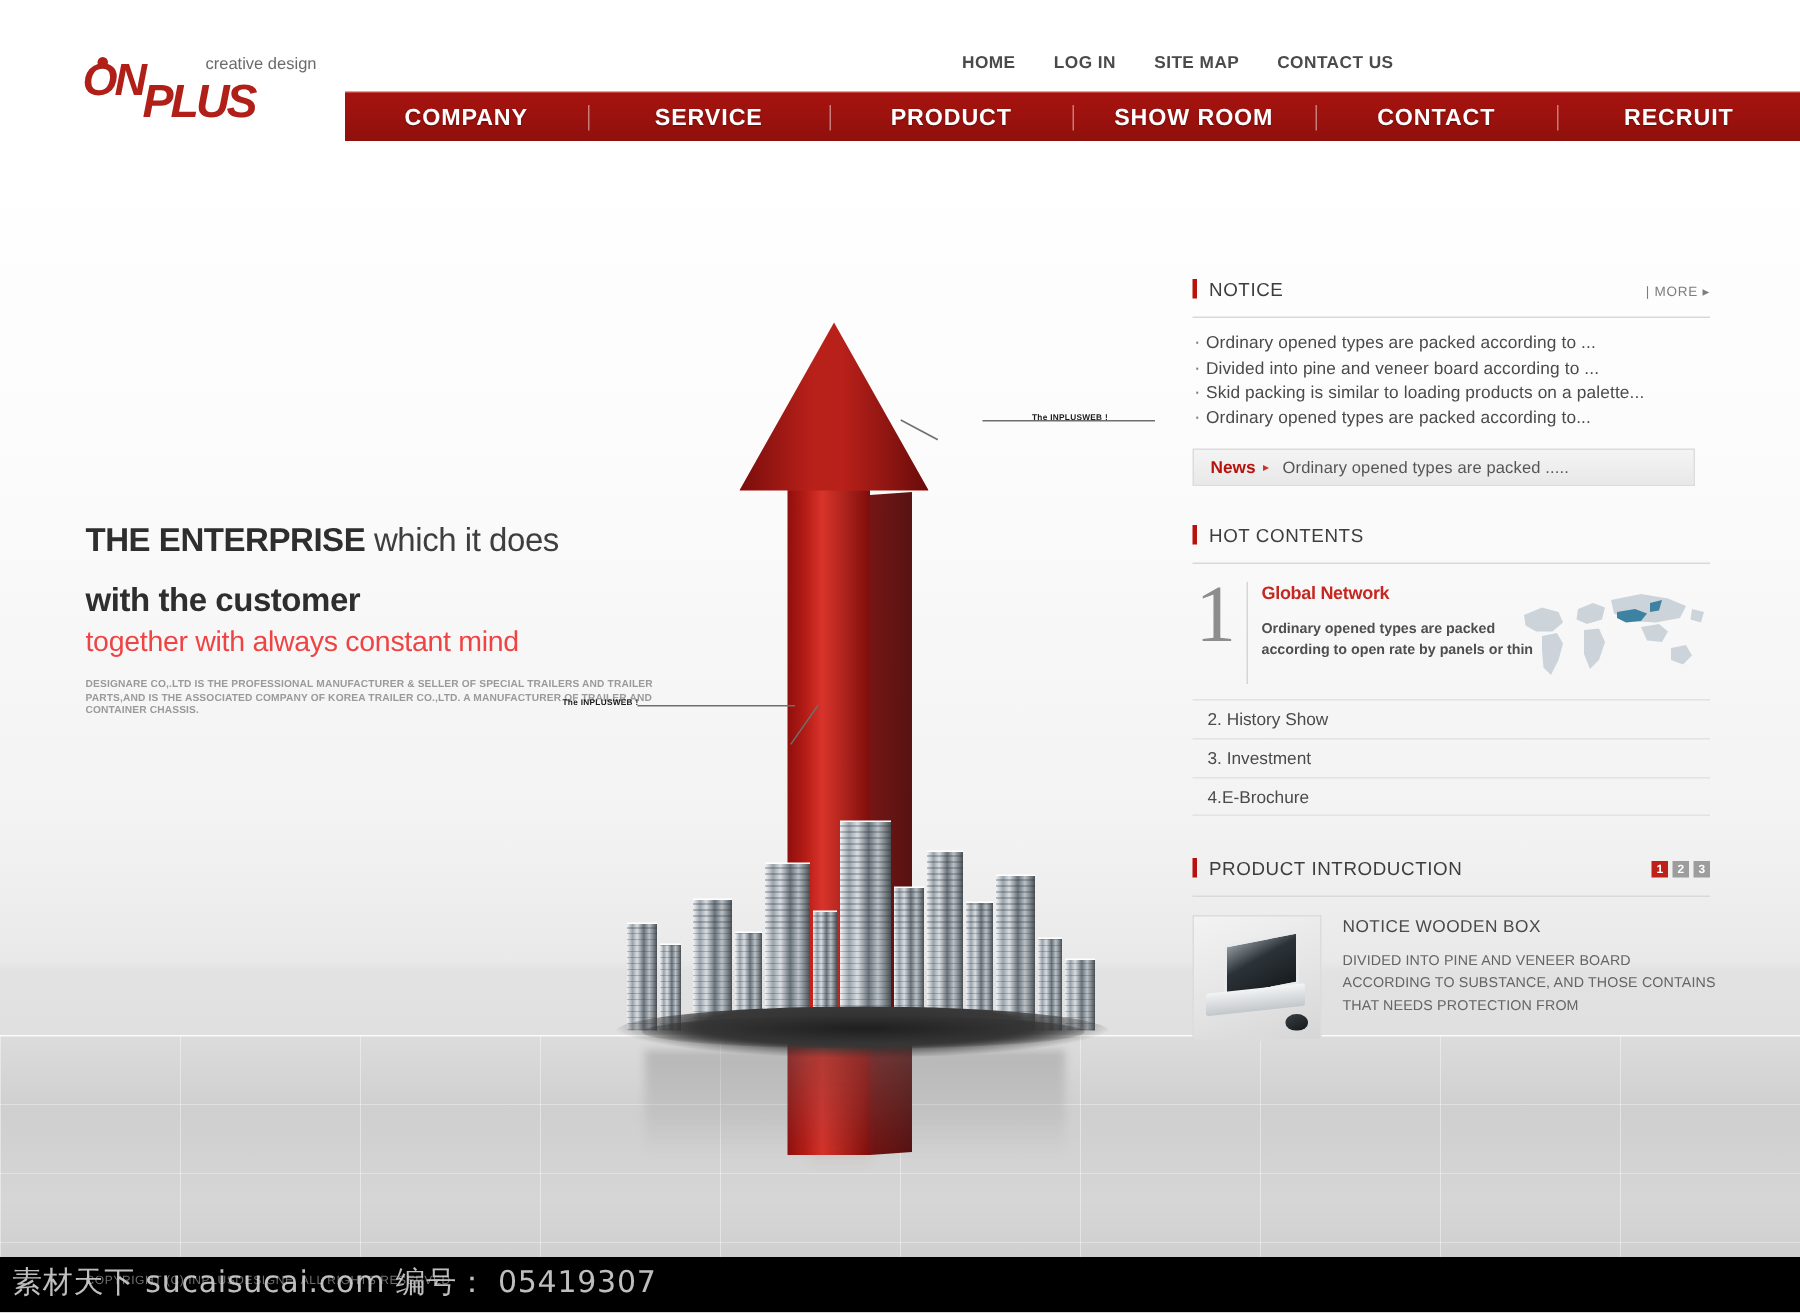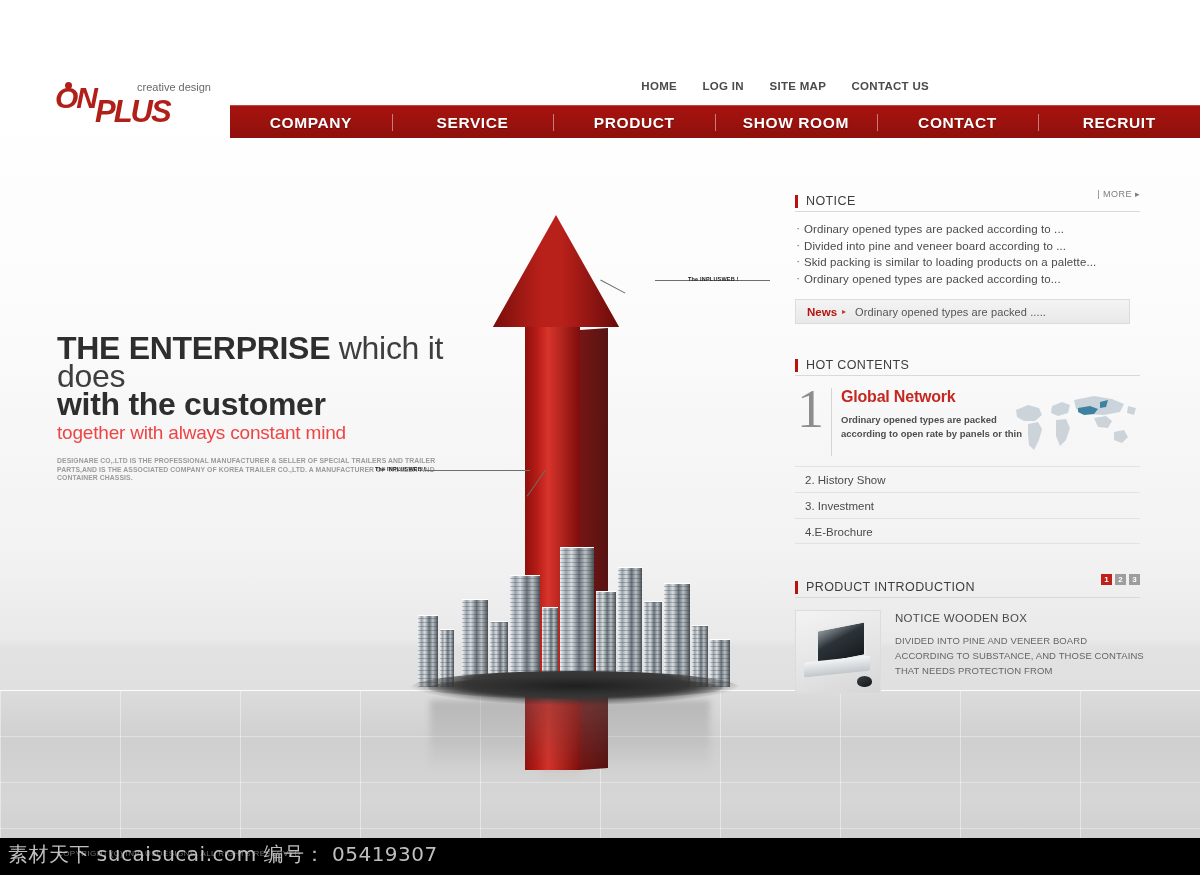--- a/index.html
+++ b/index.html
@@ -8,21 +8,21 @@
     font-family:"Liberation Sans", sans-serif;
     background:#ffffff;
     overflow:hidden;
     position:relative;
   }
 
   
   #stage { position:relative; width:1200px; height:875px; overflow:hidden; background:#fff; }
 
   
-  .header { position:absolute; top:0; left:0; width:984px; height:100px; z-index:40;margin-top:44px; }
+  .header { position:absolute; top:0; left:0; width:984px; height:100px; z-index:40; }
 
   .logo-wrap { position:absolute; left:55px; top:33px; width:200px; height:45px; }
   .logo-mark {
     font-family:"Liberation Sans", sans-serif;
     font-weight:bold; font-style:italic;
     color:#b01f18; letter-spacing:-2px; line-height:1;
   }
   .logo-on  { position:absolute; left:0;  top:6px;  font-size:30px; }
   .logo-plus{ position:absolute; left:40px; top:19px; font-size:31px; }
   .logo-tag {
@@ -67,21 +67,21 @@
     content:""; position:absolute; left:0; top:0; width:1200px; height:185px;
     background-image:
       repeating-linear-gradient(90deg, rgba(255,255,255,.55) 0 1px, transparent 1px 120px),
       repeating-linear-gradient(0deg, rgba(255,255,255,.45) 0 1px, transparent 1px 46px);
     opacity:.75;
   }
   .floor-line { position:absolute; left:0; top:690px; width:1200px; height:1px; background:rgba(255,255,255,.85); }
 
   
   .headline { position:absolute; left:57px; top:334px; width:400px; z-index:20; }
-  .hl1 { font-size:32px; line-height:28px; color:#3e3e3e; font-weight:normal; letter-spacing:-.3px; }
+  .hl1 { font-size:22px; line-height:28px; color:#3e3e3e; font-weight:normal; letter-spacing:-.3px;margin-top:12px; }
   .hl1 b { font-weight:bold; color:#2e2e2e; }
   .hl2 { font-size:19px; line-height:26px; color:#ef4444; letter-spacing:-.2px; margin-top:2px; }
   .hl-para { margin-top:11px; font-size:6.8px; line-height:8.6px; color:#9a9a9a; font-weight:bold; letter-spacing:.1px; }
 
   
   .scene { position:absolute; left:400px; top:180px; width:360px; height:550px; z-index:15; }
 
   .arrow-shaft {
     position:absolute; left:125px; top:95px; width:55px; height:495px;
     background:linear-gradient(90deg,#8e0f0d 0%, #b61c16 22%, #d8342b 42%, #a9211b 72%, #7d0d0b 100%);
@@ -136,21 +136,21 @@
   }
 
   
   .callout { position:absolute; font-size:5.5px; font-weight:bold; color:#1a1a1a; letter-spacing:.2px; white-space:nowrap; z-index:22; }
   .co-line { position:absolute; background:#6e6e6e; height:1px; z-index:21; }
   .co-diag { position:absolute; width:1px; background:#6e6e6e; z-index:21; }
 
   
   .panel { position:absolute; left:795px; top:186px; width:345px; z-index:30; }
 
-  .sec-head { position:relative; height:22px; display:flex; align-items:flex-end; }
+  .sec-head { position:relative; height:22px; display:flex; align-items:flex-start; }
   .sec-bar { width:3px; height:13px; background:#b7120d; margin-right:8px; }
   .sec-title { font-size:12.5px; color:#3d3d3d; letter-spacing:.4px; }
   .sec-more {
     position:absolute; right:0; top:3px; font-size:9px; color:#7d7d7d;
     letter-spacing:.5px; cursor:pointer;
   }
   .sec-rule { height:1px; background:#d9d9d9; margin-top:3px; }
 
   .notice-list { margin-top:9px; }
   .notice-item {
@@ -173,21 +173,21 @@
   .news-txt { font-size:11px; color:#555; letter-spacing:.1px; }
 
   .hot-wrap { margin-top:26px; }
   .hot-feature { position:relative; margin-top:10px; height:78px; }
   .hot-num {
     position:absolute; left:2px; top:-4px;
     font-size:54px; color:#8d8d8d; font-weight:normal; line-height:1;
     font-family:"Liberation Serif", serif;
   }
   .hot-divider { position:absolute; left:36px; top:2px; width:1px; height:68px; background:#d5d5d5; }
-  .hot-title { position:absolute; left:46px; top:2px; font-size:16px; font-weight:bold; color:#c42820; letter-spacing:-.2px; }
+  .hot-title { position:absolute; left:46px; top:2px; font-size:12px; font-weight:bold; color:#c42820; letter-spacing:-.2px; }
   .hot-desc { position:absolute; left:46px; top:27px; width:195px; font-size:9.5px; font-weight:bold; color:#4e4e4e; line-height:14px; }
   .worldmap {
     position:absolute; right:2px; top:2px; width:130px; height:68px;
     opacity:.85;
   }
 
   .hot-list { margin-top:2px; }
   .hot-row {
     height:26px; line-height:26px; font-size:11.5px; color:#4a4a4a;
     border-top:1px solid #e2e2e2; padding-left:10px; cursor:pointer;

